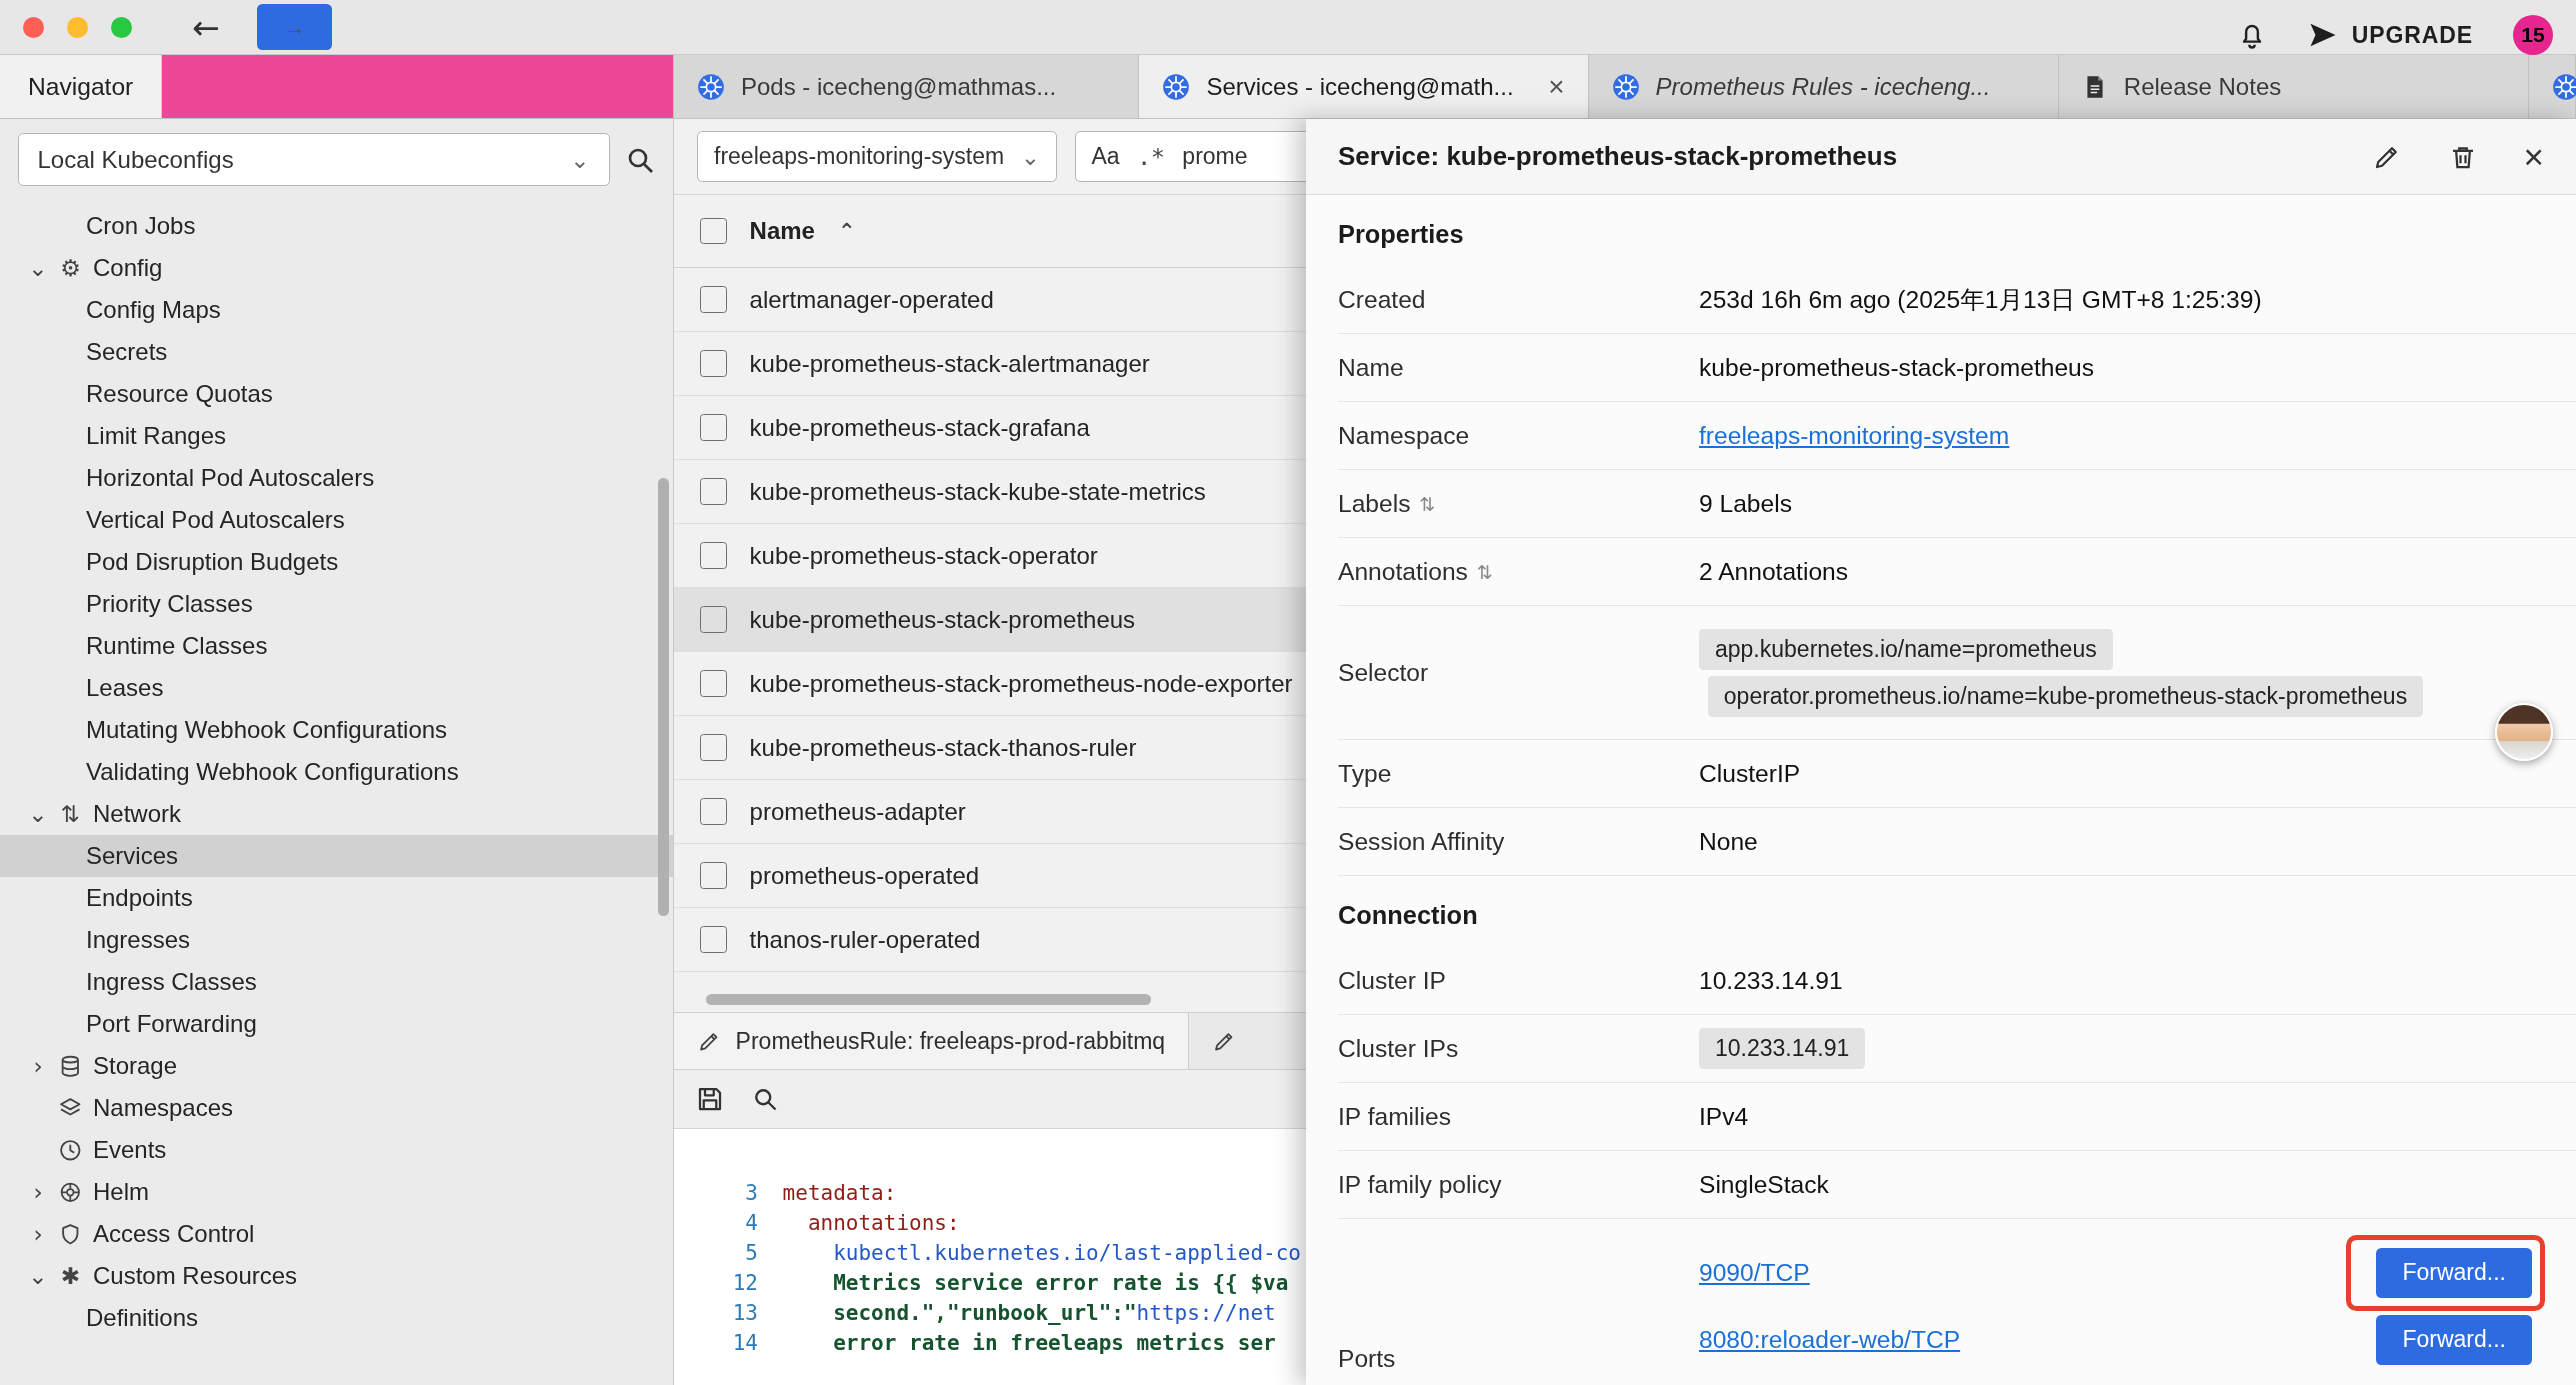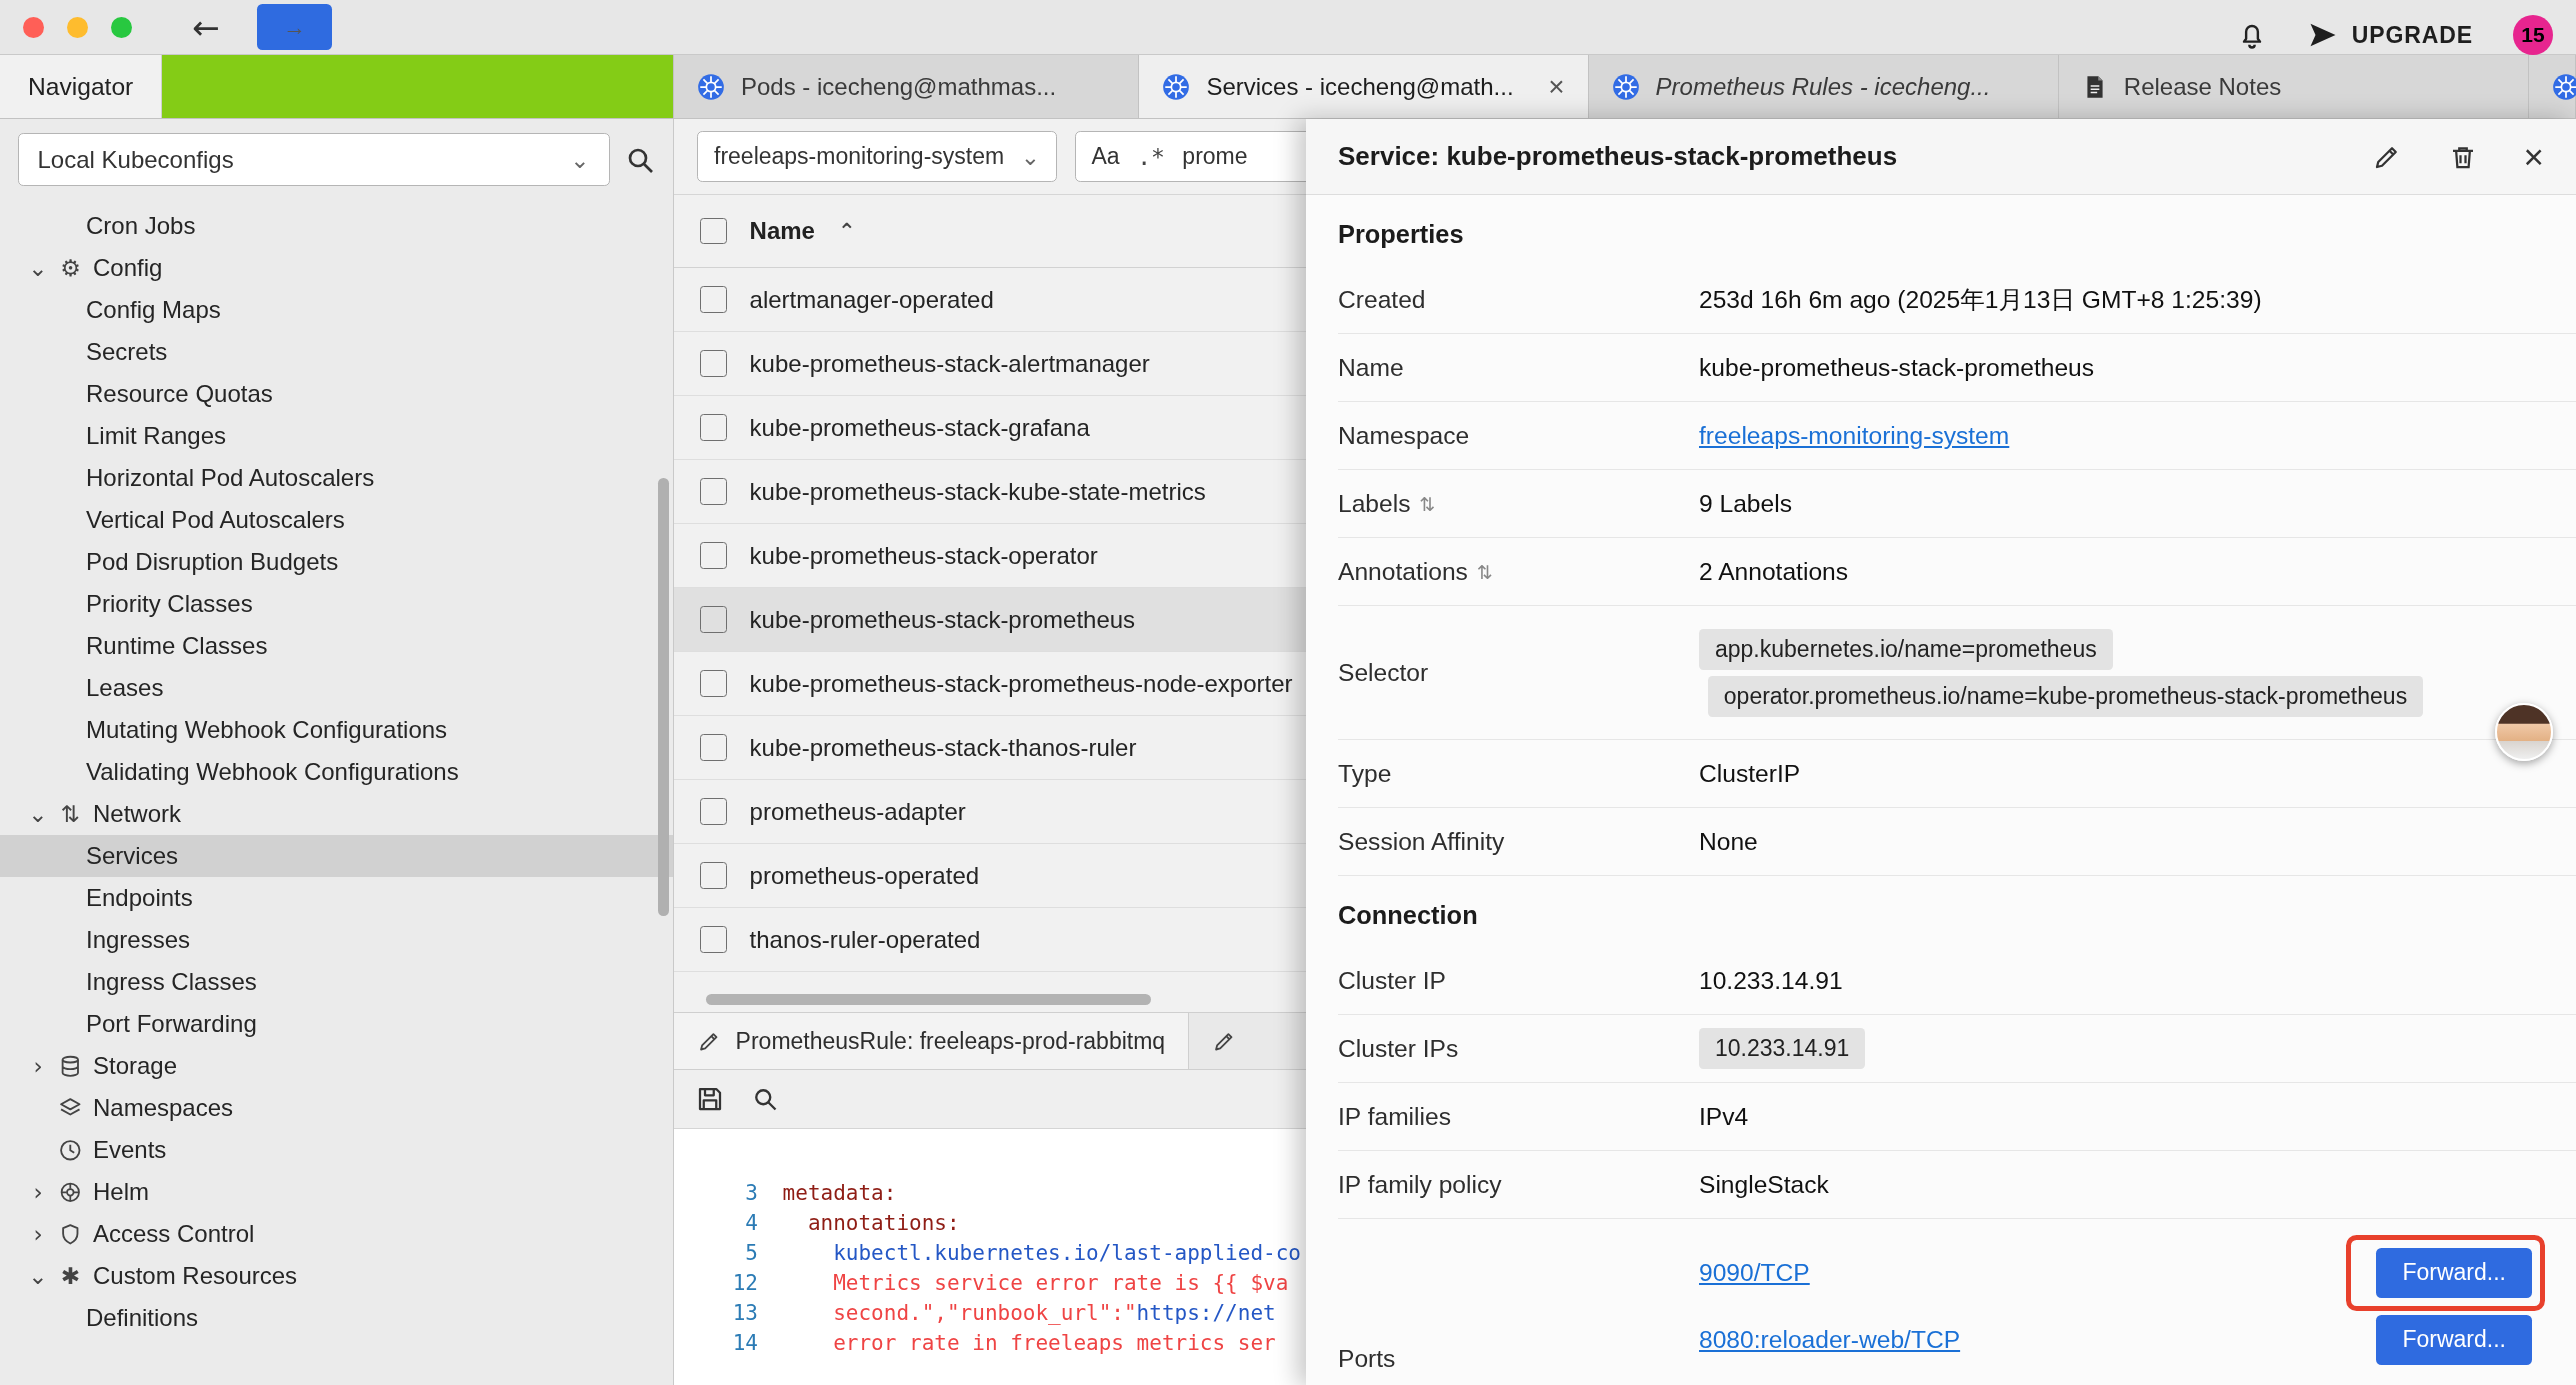--- a/index.html
+++ b/index.html
@@ -13,21 +13,21 @@
   .l-red{background:#ff5f57}.l-yellow{background:#febc2e}.l-green{background:#28c840}
   .navarrow{font-size:33px;color:#333;margin-left:37px;line-height:1;font-family:"DejaVu Sans",sans-serif;}
   .navarrow.fwd{color:#555;}
   .tb-right{margin-left:auto;display:flex;align-items:center;gap:40px;margin-top:16px;}
   .upgrade{display:flex;align-items:center;gap:14px;font-size:23px;font-weight:600;letter-spacing:0.9px;color:#1e1e1e;}
   .badge{width:40px;height:40px;border-radius:50%;background:#e7258f;color:#000000;font-size:21px;font-weight:bold;
          display:flex;align-items:center;justify-content:center;}
 
   
   .tabbar{height:63px;display:flex;background:#d9d9d9;border-bottom:0.9px solid #c2c2c2;}
-  .nav-head{width:673px;background:#84cc16;border-right:0.9px solid #c2c2c2;display:flex;text-align:center;}
+  .nav-head{width:673px;background:#ec4899;border-right:0.9px solid #c2c2c2;display:flex;text-align:center;}
   .nav-tab{height:100%;display:flex;align-items:center;padding:0 28px;background:#f1f1f1;font-size:24.6px;color:#222;border-right:0.9px solid #cfcfcf;}
   .tabs{flex:1;display:flex;min-width:0;}
   .tab{display:flex;align-items:center;gap:16px;padding:0 23px;border-right:0.9px solid #c2c2c2;font-size:24px;color:#3a3a3a;background:#d7d7d7;min-width:0;}
   .tab.active{background:#efefef;color:#1d1d1d;}
   .tab .tlab{white-space:nowrap;overflow:hidden;flex:1;}
   .tab .tlab.italic{font-style:italic;}
   .tab .close{font-size:28px;color:#555;margin-left:5.3px;line-height:1;}
   .t-pods{width:438px}.t-services{width:421px}.t-prom{width:443px}.t-rel{width:443px}.t-argo{flex:1}
 
   
@@ -67,21 +67,21 @@
   .dock{flex:1;display:flex;flex-direction:column;background:#ededed;border-top:0.9px solid #cfcfcf;min-height:0;}
   .dock-tabs{height:56px;display:flex;background:#e1e1e1;border-bottom:0.9px solid #cfcfcf;flex-shrink:0;}
   .dock-tab{display:flex;align-items:center;gap:14px;padding:0 23px;background:#f3f3f3;border-right:0.9px solid #cfcfcf;font-size:23px;color:#2d2d2d;}
   .dock-tab.partial{width:79px;background:#e9e9e9;}
   .dock-toolbar{height:58px;display:flex;align-items:center;gap:26px;padding:0 21px;background:#efefef;border-bottom:0.9px solid #d5d5d5;flex-shrink:0;}
   .editor{flex:1;background:#fff;font-family:"DejaVu Sans Mono",monospace;font-size:21px;line-height:30px;padding-top:49px;overflow:hidden;}
   .eline{display:flex;}
   .enum{width:84px;text-align:right;padding-right:24.6px;color:#2b7bb5;flex-shrink:0;}
   .ecode{white-space:pre;}
   .yk{color:#8f1d15;}
-  .yr{color:#ef4444;}
+  .yr{color:#14532d;font-weight:bold;}
   .yb{color:#2457c5;}
 
   
   .drawer{position:absolute;top:0;right:0;bottom:0;width:1270px;background:#fbfbfb;box-shadow:-8.8px 0 23px rgba(0,0,0,.22);display:flex;flex-direction:column;z-index:5;}
   .drawer-head{height:75px;display:flex;align-items:center;padding:0 32px;background:#f6f6f6;border-bottom:0.9px solid #ddd;flex-shrink:0;}
   .drawer-title{font-size:26px;font-weight:bold;color:#1c1c1c;}
   .dh-icons{margin-left:auto;display:flex;align-items:center;gap:46px;}
   .dh-close{font-size:35px;color:#333;line-height:1;}
   .drawer-body{flex:1;padding:0 0 0 32px;overflow:hidden;}
   .dsection{font-size:25.4px;font-weight:bold;color:#1b1b1b;padding:24.6px 0 17.5px;}

